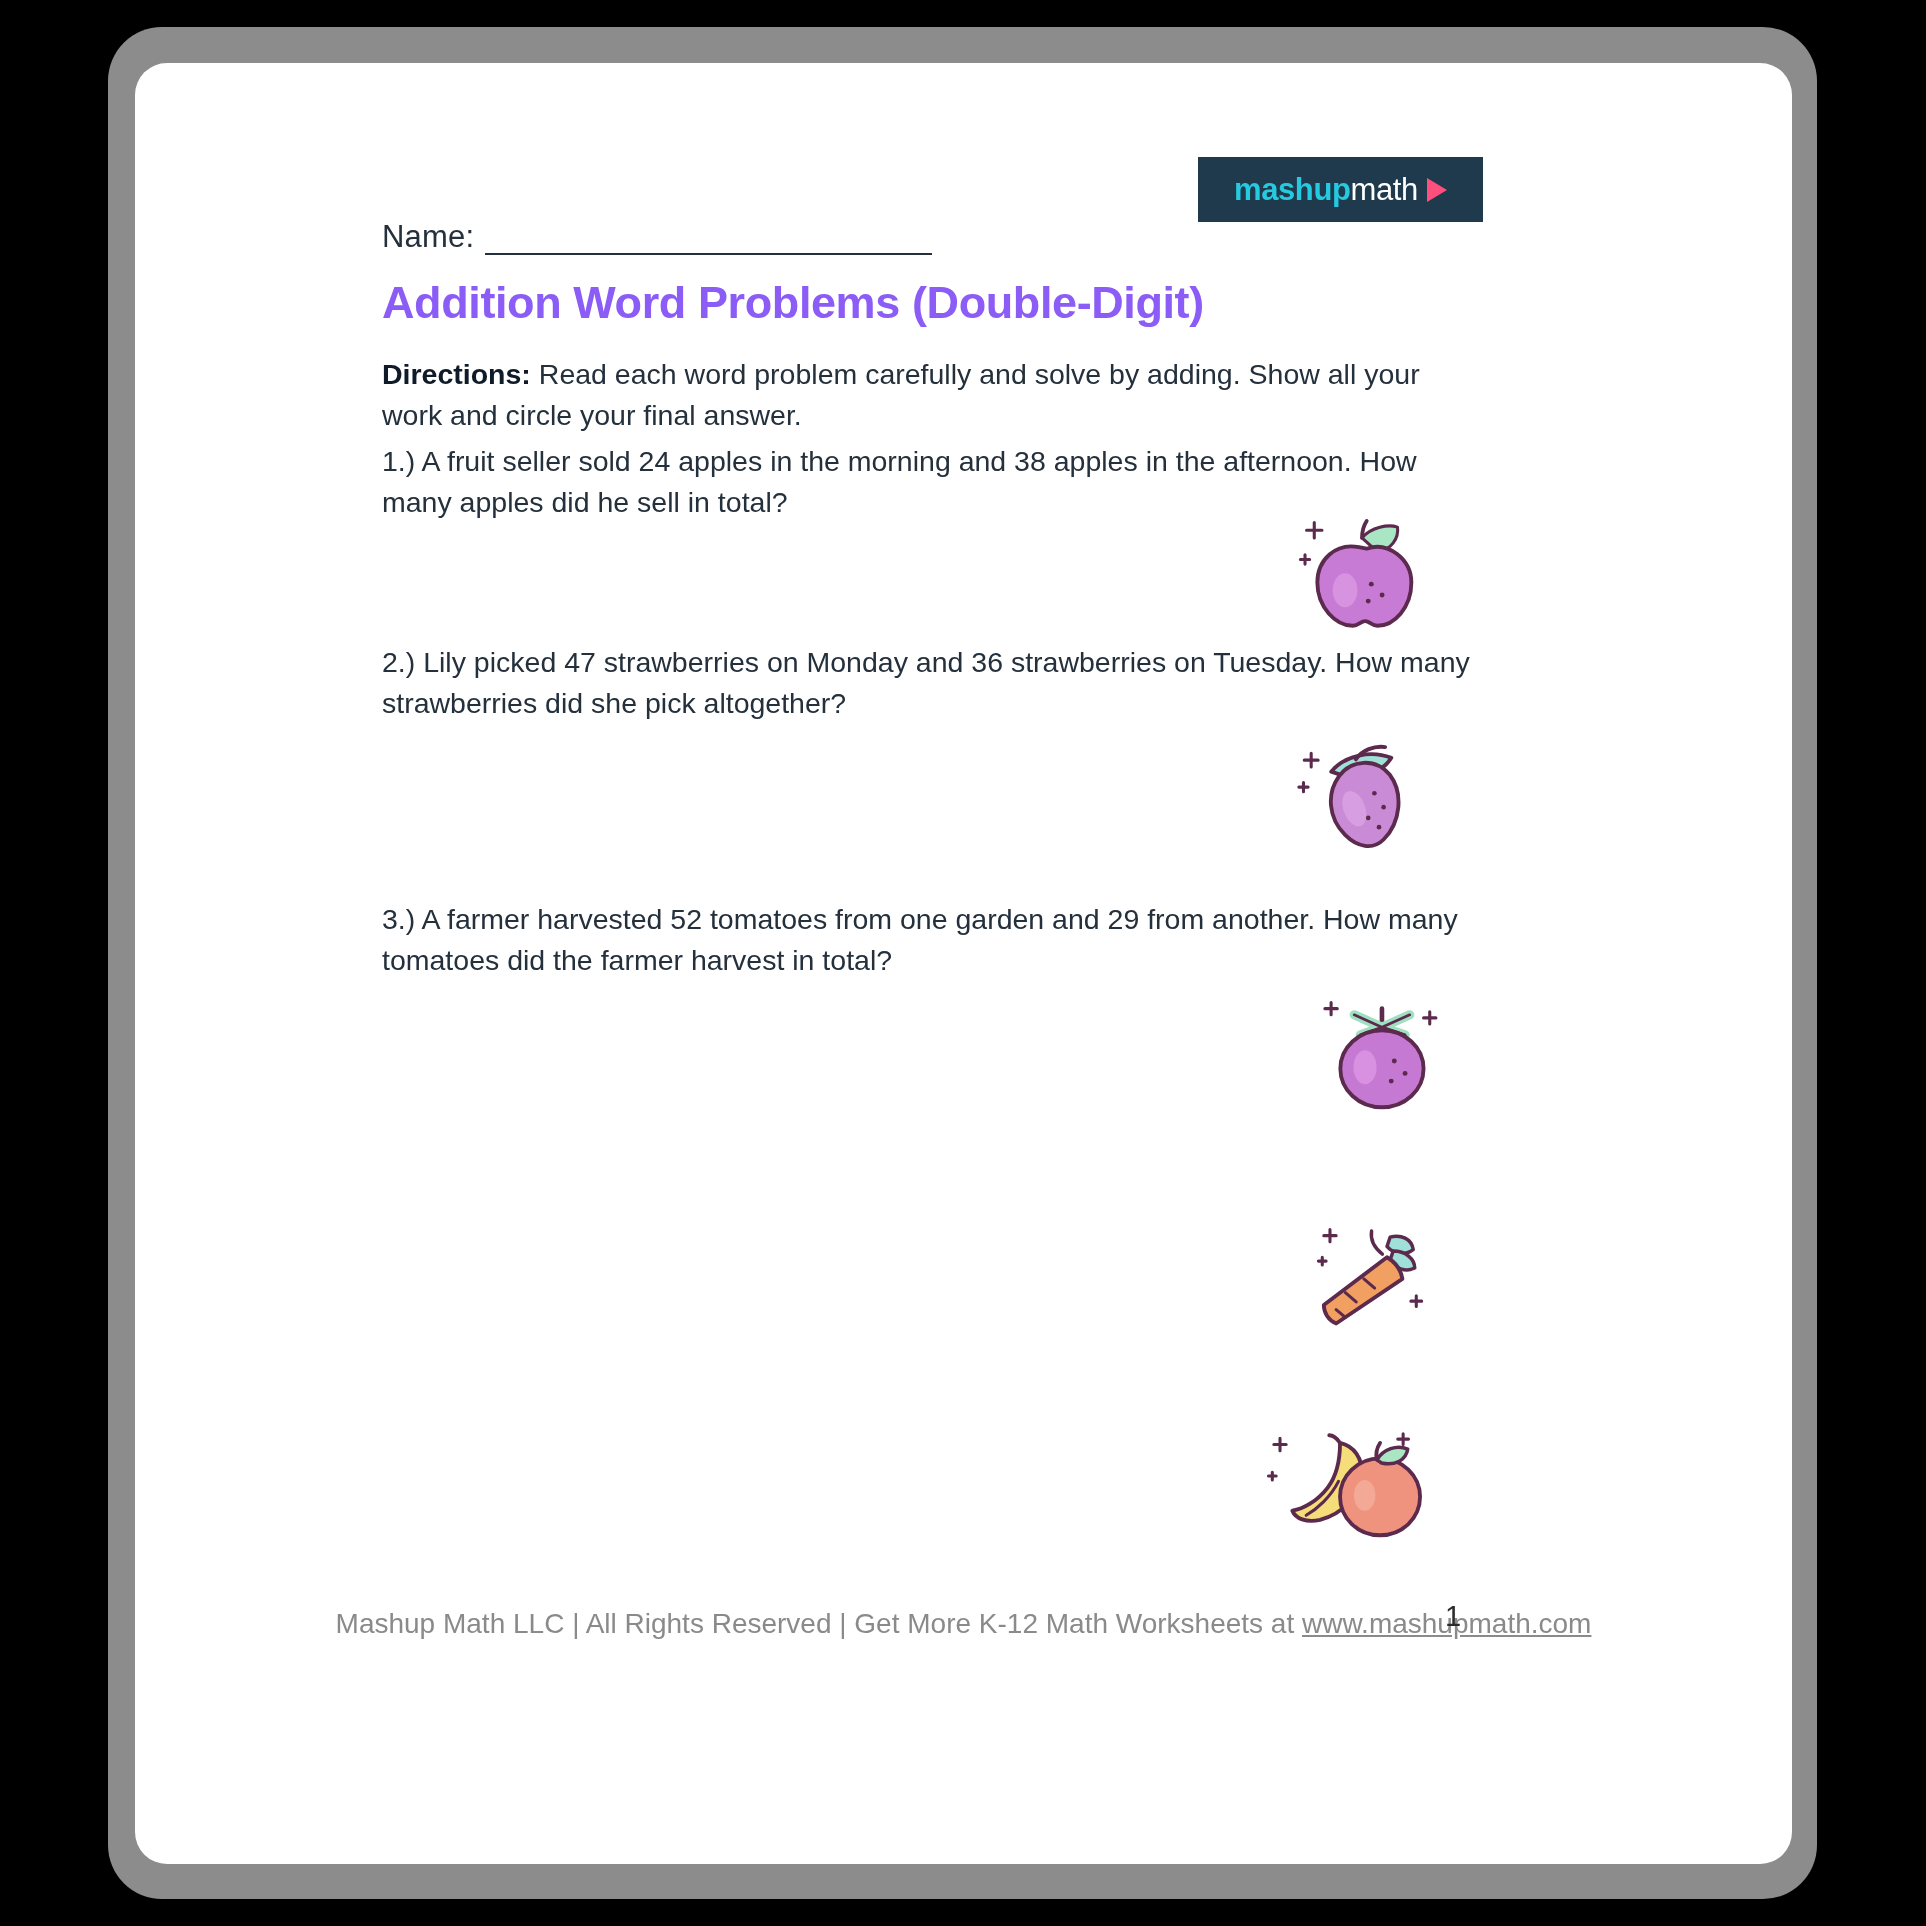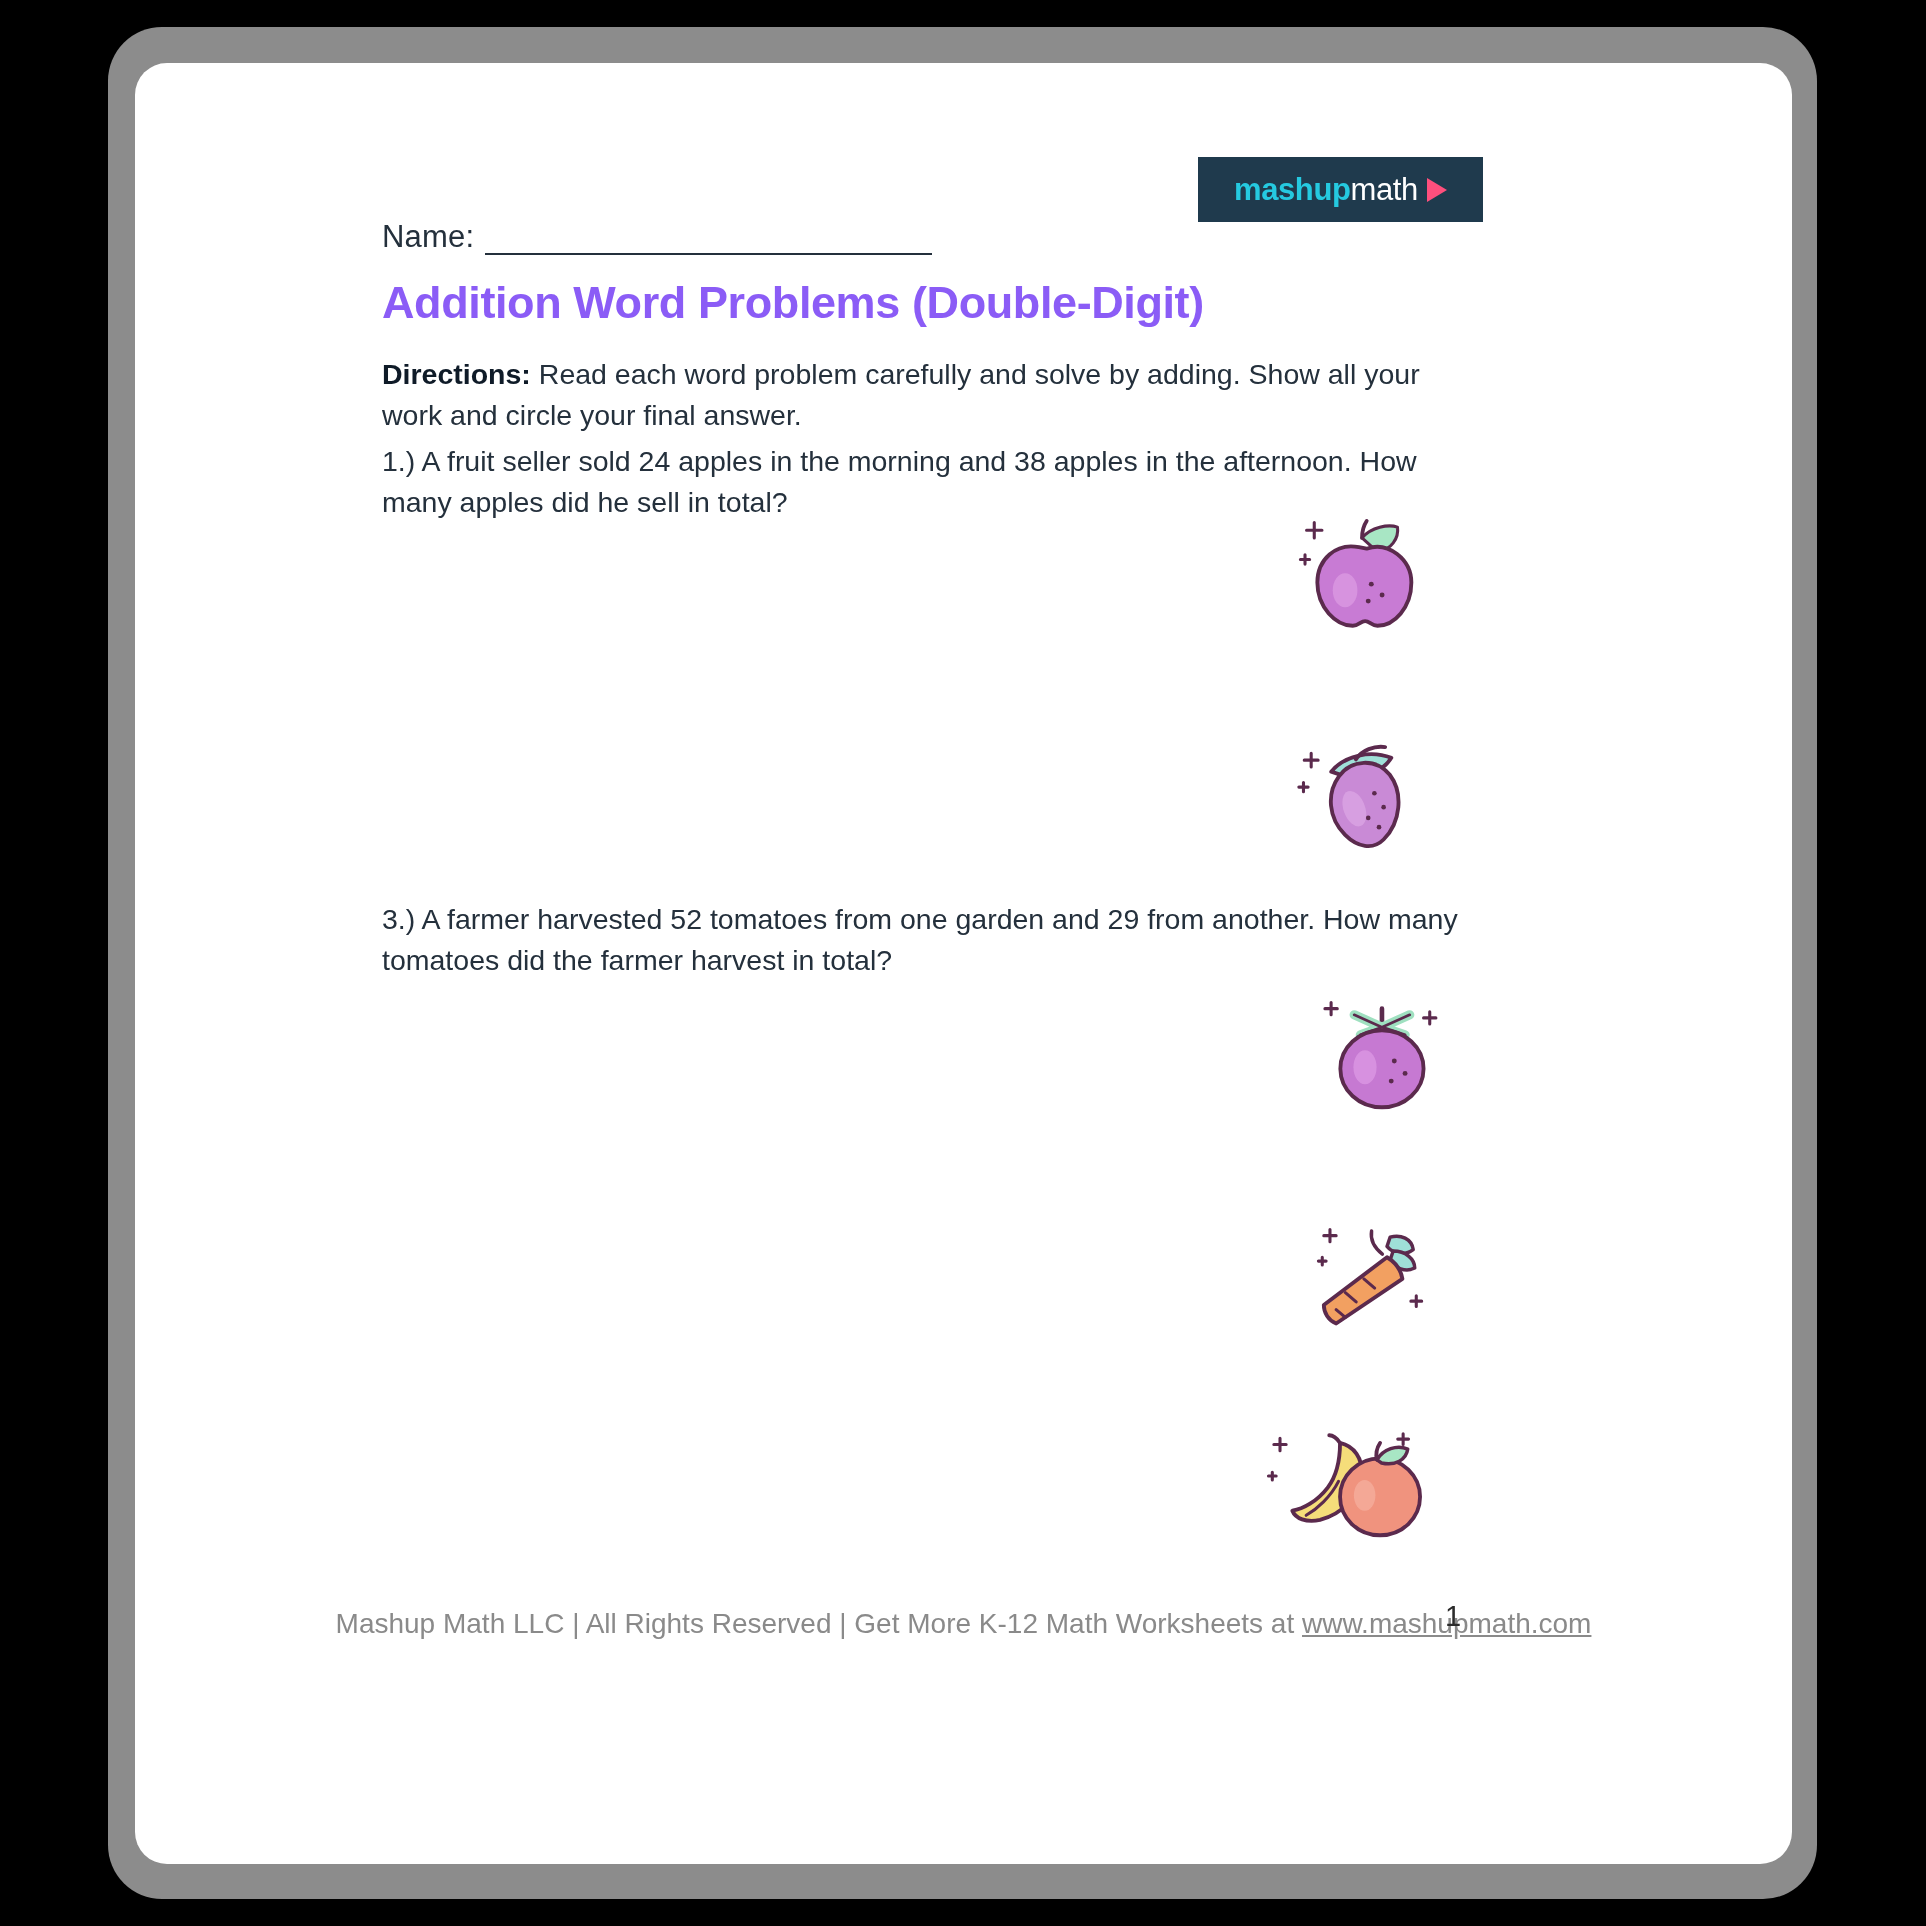--- a/index.html
+++ b/index.html
@@ -211,20 +211,21 @@
           <path d="M88 56 C58 50 34 72 34 102 C34 134 58 158 80 158 C88 158 90 152 96 152 C102 152 104 158 112 158 C134 158 156 134 156 102 C156 72 126 48 98 58 Z" fill="#c87bd4" stroke="#5b2a4d" stroke-width="5" stroke-linejoin="round"></path>
           <ellipse cx="70" cy="112" rx="16" ry="22" fill="#e4a7e8" opacity="0.55"></ellipse>
           <g fill="#5b2a4d">
             <circle cx="104" cy="104" r="3.2"></circle>
             <circle cx="118" cy="118" r="3.2"></circle>
             <circle cx="100" cy="126" r="3.2"></circle>
           </g>
         </svg>
       </div>
 
+      <div class="problem p2">2.) Lily picked 47 strawberries on Monday and 36 strawberries on Tuesday. How many strawberries did she pick altogether?</div>
       <div class="icon-wrap i2">
         <svg width="139" height="131" viewBox="0 0 180 170" xmlns="http://www.w3.org/2000/svg">
           <g stroke="#5b2a4d" stroke-width="4" fill="none" stroke-linecap="round">
             <path d="M26 34 l0 18 M17 43 l18 0"></path>
             <path d="M16 72 l0 12 M10 78 l12 0"></path>
           </g>
           <path d="M52 58 C70 36 104 30 130 40 C120 56 100 66 76 66 Z" fill="#9fe0d8" stroke="#5b2a4d" stroke-width="5" stroke-linejoin="round"></path>
           <path d="M84 42 C92 30 108 24 122 26" stroke="#5b2a4d" stroke-width="5" fill="none" stroke-linecap="round"></path>
           <path d="M62 64 C46 86 48 118 70 140 C86 156 106 160 120 146 C142 124 146 86 128 62 C110 40 78 42 62 64 Z" fill="#c98ad6" stroke="#5b2a4d" stroke-width="5" stroke-linejoin="round"></path>
           <ellipse cx="82" cy="106" rx="14" ry="24" fill="#e6b3ec" opacity="0.5" transform="rotate(-20 82 106)"></ellipse>

